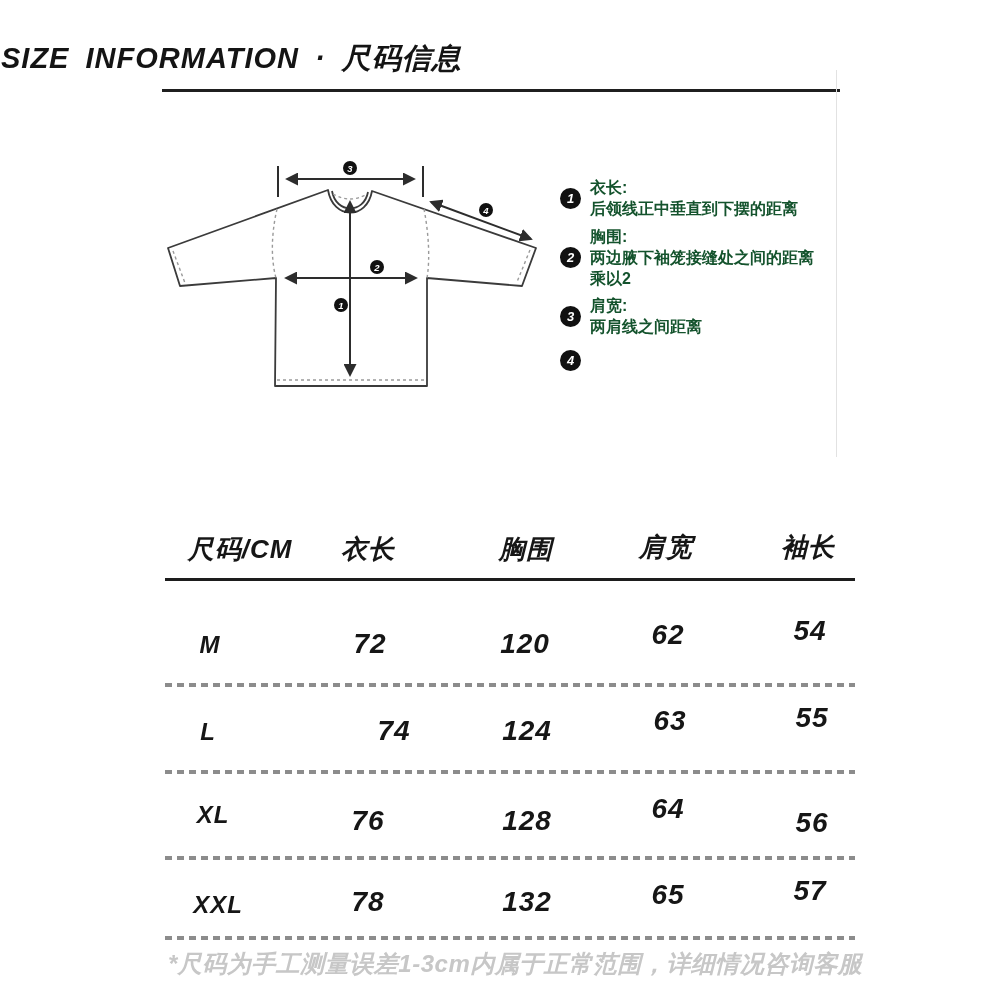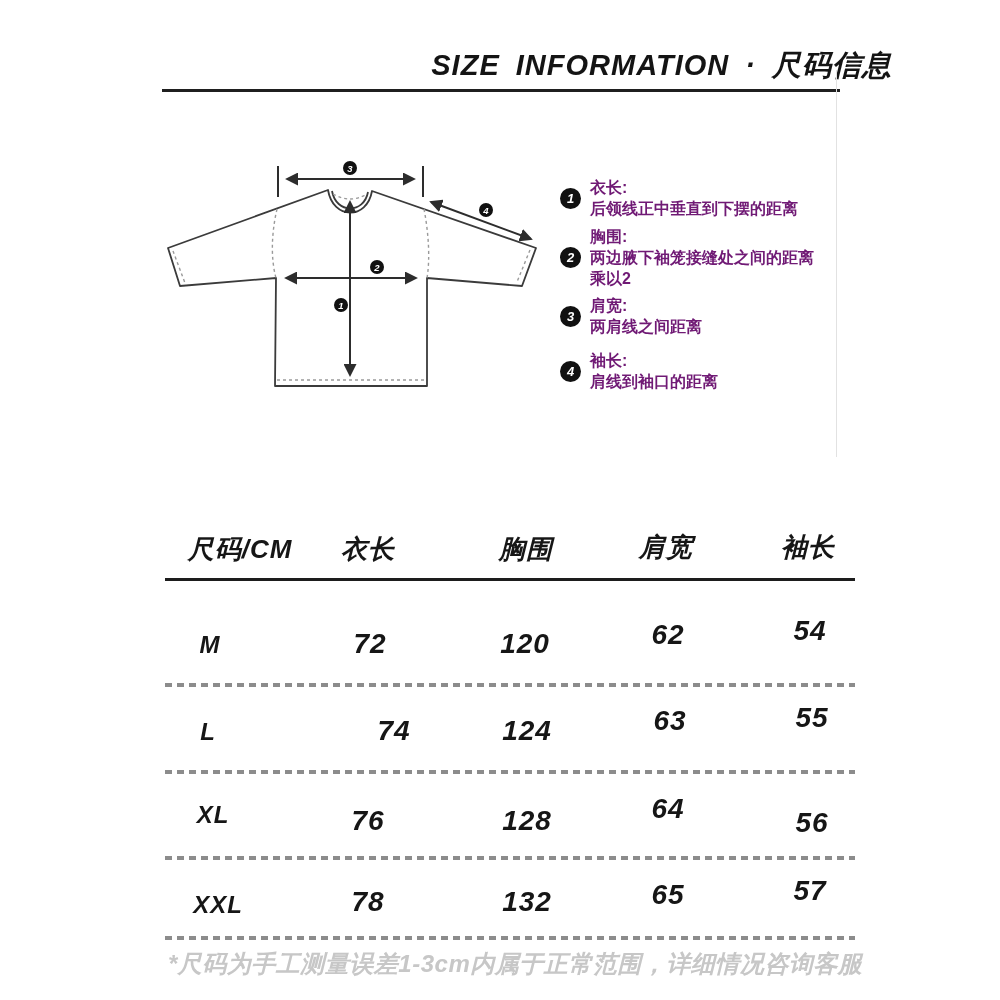--- a/index.html
+++ b/index.html
@@ -2,39 +2,39 @@
 <html><head>
 <meta charset="utf-8">
 <style>
   html,body{margin:0;padding:0;background:#ffffff;}
   .page{
     position:relative;width:1000px;height:1000px;background:#ffffff;overflow:hidden;
     font-family:"Liberation Sans","DejaVu Sans",sans-serif;color:#1c1c1c;
   }
   
   .title{
-    position:absolute;left:0;top:38px;width:884px;margin:8px;text-align:right;
+    position:absolute;left:0;top:38px;width:884px;margin:1px;text-align:left;
     font-size:29px;font-weight:bold;font-style:italic;letter-spacing:1px;word-spacing:7px;
     color:#141414;
   }
   .title-rule{position:absolute;left:162px;top:89px;width:678px;height:3px;background:#1f1f1f;}
   .artifact-vline{position:absolute;left:836px;top:70px;width:1px;height:387px;background:#e2e2e2;}
 
   
   .garment{position:absolute;left:140px;top:140px;width:420px;height:270px;}
 
   
   .legend{position:absolute;left:560px;top:140px;width:300px;height:280px;}
   .legend-item{position:absolute;left:0;display:flex;align-items:center;gap:9px;}
   .legend-badge{
     flex:0 0 auto;width:21px;height:21px;border-radius:50%;background:#111;color:#fff;
     display:flex;align-items:center;justify-content:center;
     font-size:13px;font-weight:bold;font-style:italic;
   }
-  .legend-text{font-size:16px;font-weight:bold;line-height:21px;color:#701a75;}
+  .legend-text{font-size:16px;font-weight:bold;line-height:21px;color:#14532d;}
   .legend-text div{white-space:nowrap;}
 
   
   .size-table{position:absolute;left:0;top:9px;width:1000px;height:1000px;pointer-events:none;}
   .cell{
     position:absolute;transform:translate(-50%,-50%);white-space:nowrap;
     font-weight:bold;font-style:italic;color:#161616;
   }
   .th{font-size:26px;letter-spacing:1px;}
   .size-label{font-size:24px;letter-spacing:1px;}
@@ -128,24 +128,20 @@
     <div class="legend-item" style="top:155px;">
       <span class="legend-badge">3</span>
       <div class="legend-text">
         <div>肩宽:</div>
         <div>两肩线之间距离</div>
       </div>
     </div>
 
     <div class="legend-item" style="top:210px;">
       <span class="legend-badge">4</span>
-      <div class="legend-text">
-        <div>袖长:</div>
-        <div>肩线到袖口的距离</div>
-      </div>
     </div>
 
   </div>
 
   <div class="size-table">
 
     <div class="cell th" style="left:240px;top:540px;">尺码/CM</div>
     <div class="cell th" style="left:368px;top:540px;">衣长</div>
     <div class="cell th" style="left:526px;top:540px;">胸围</div>
     <div class="cell th" style="left:666px;top:538px;">肩宽</div>

